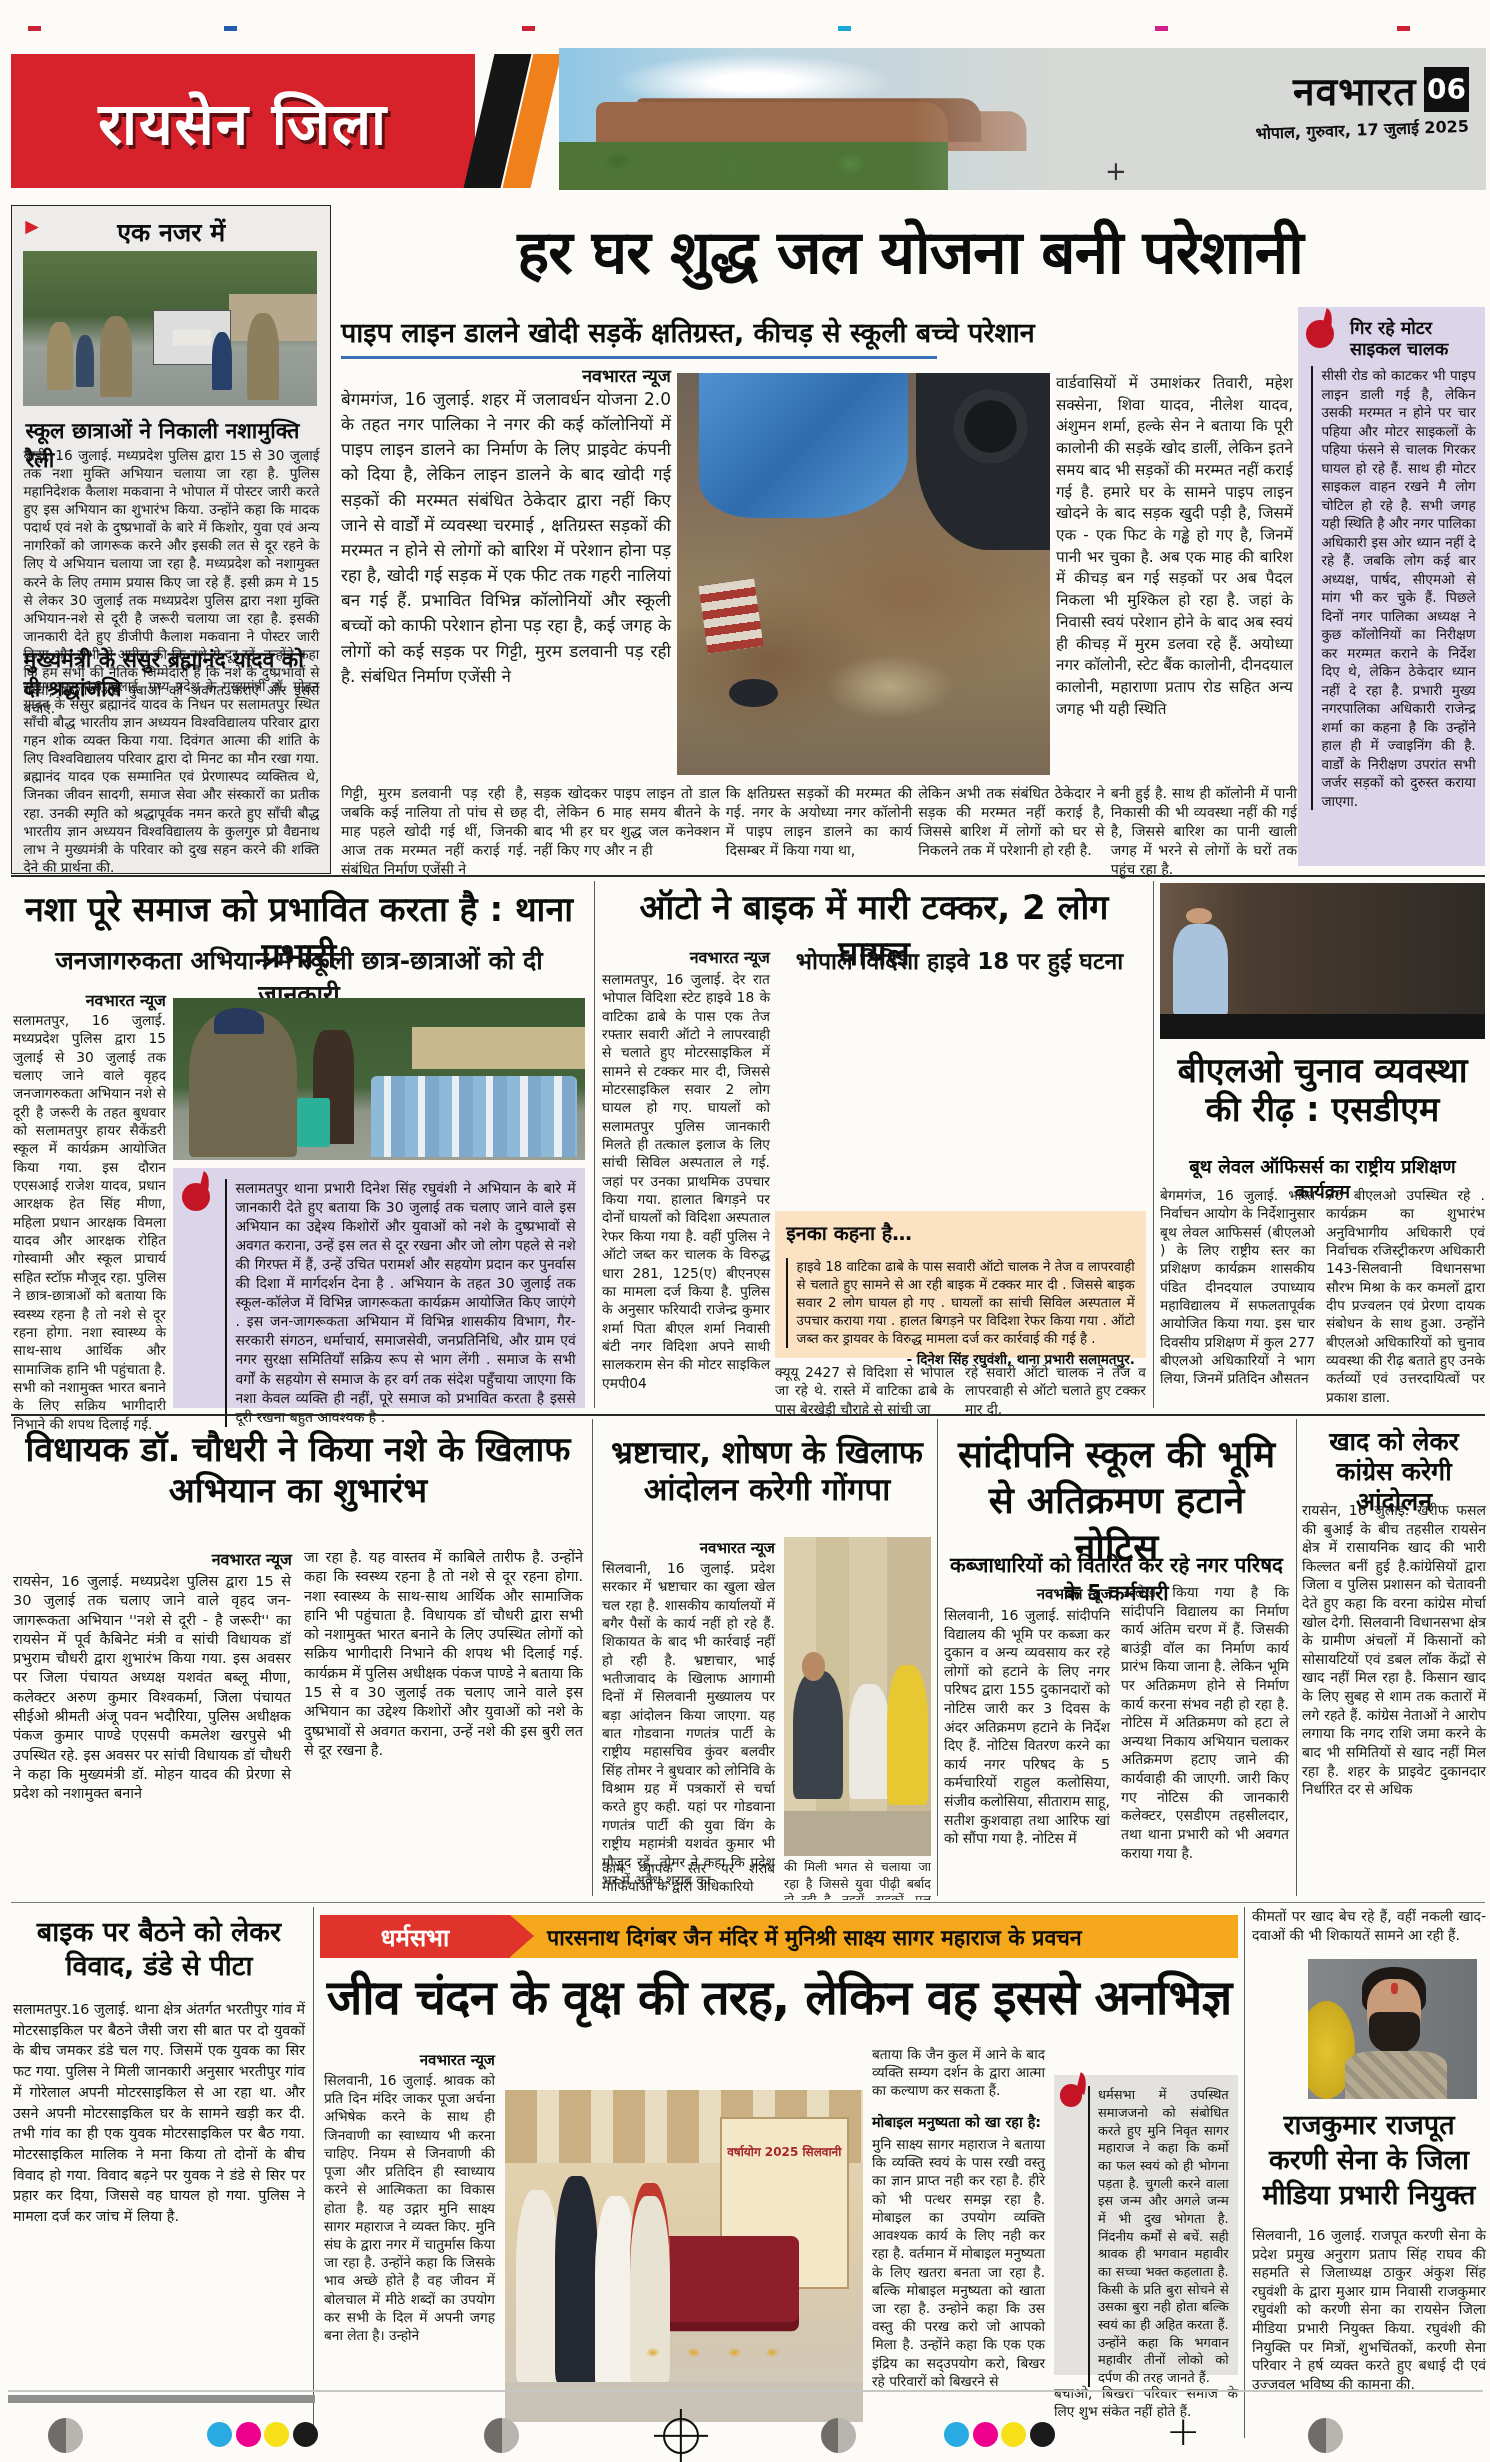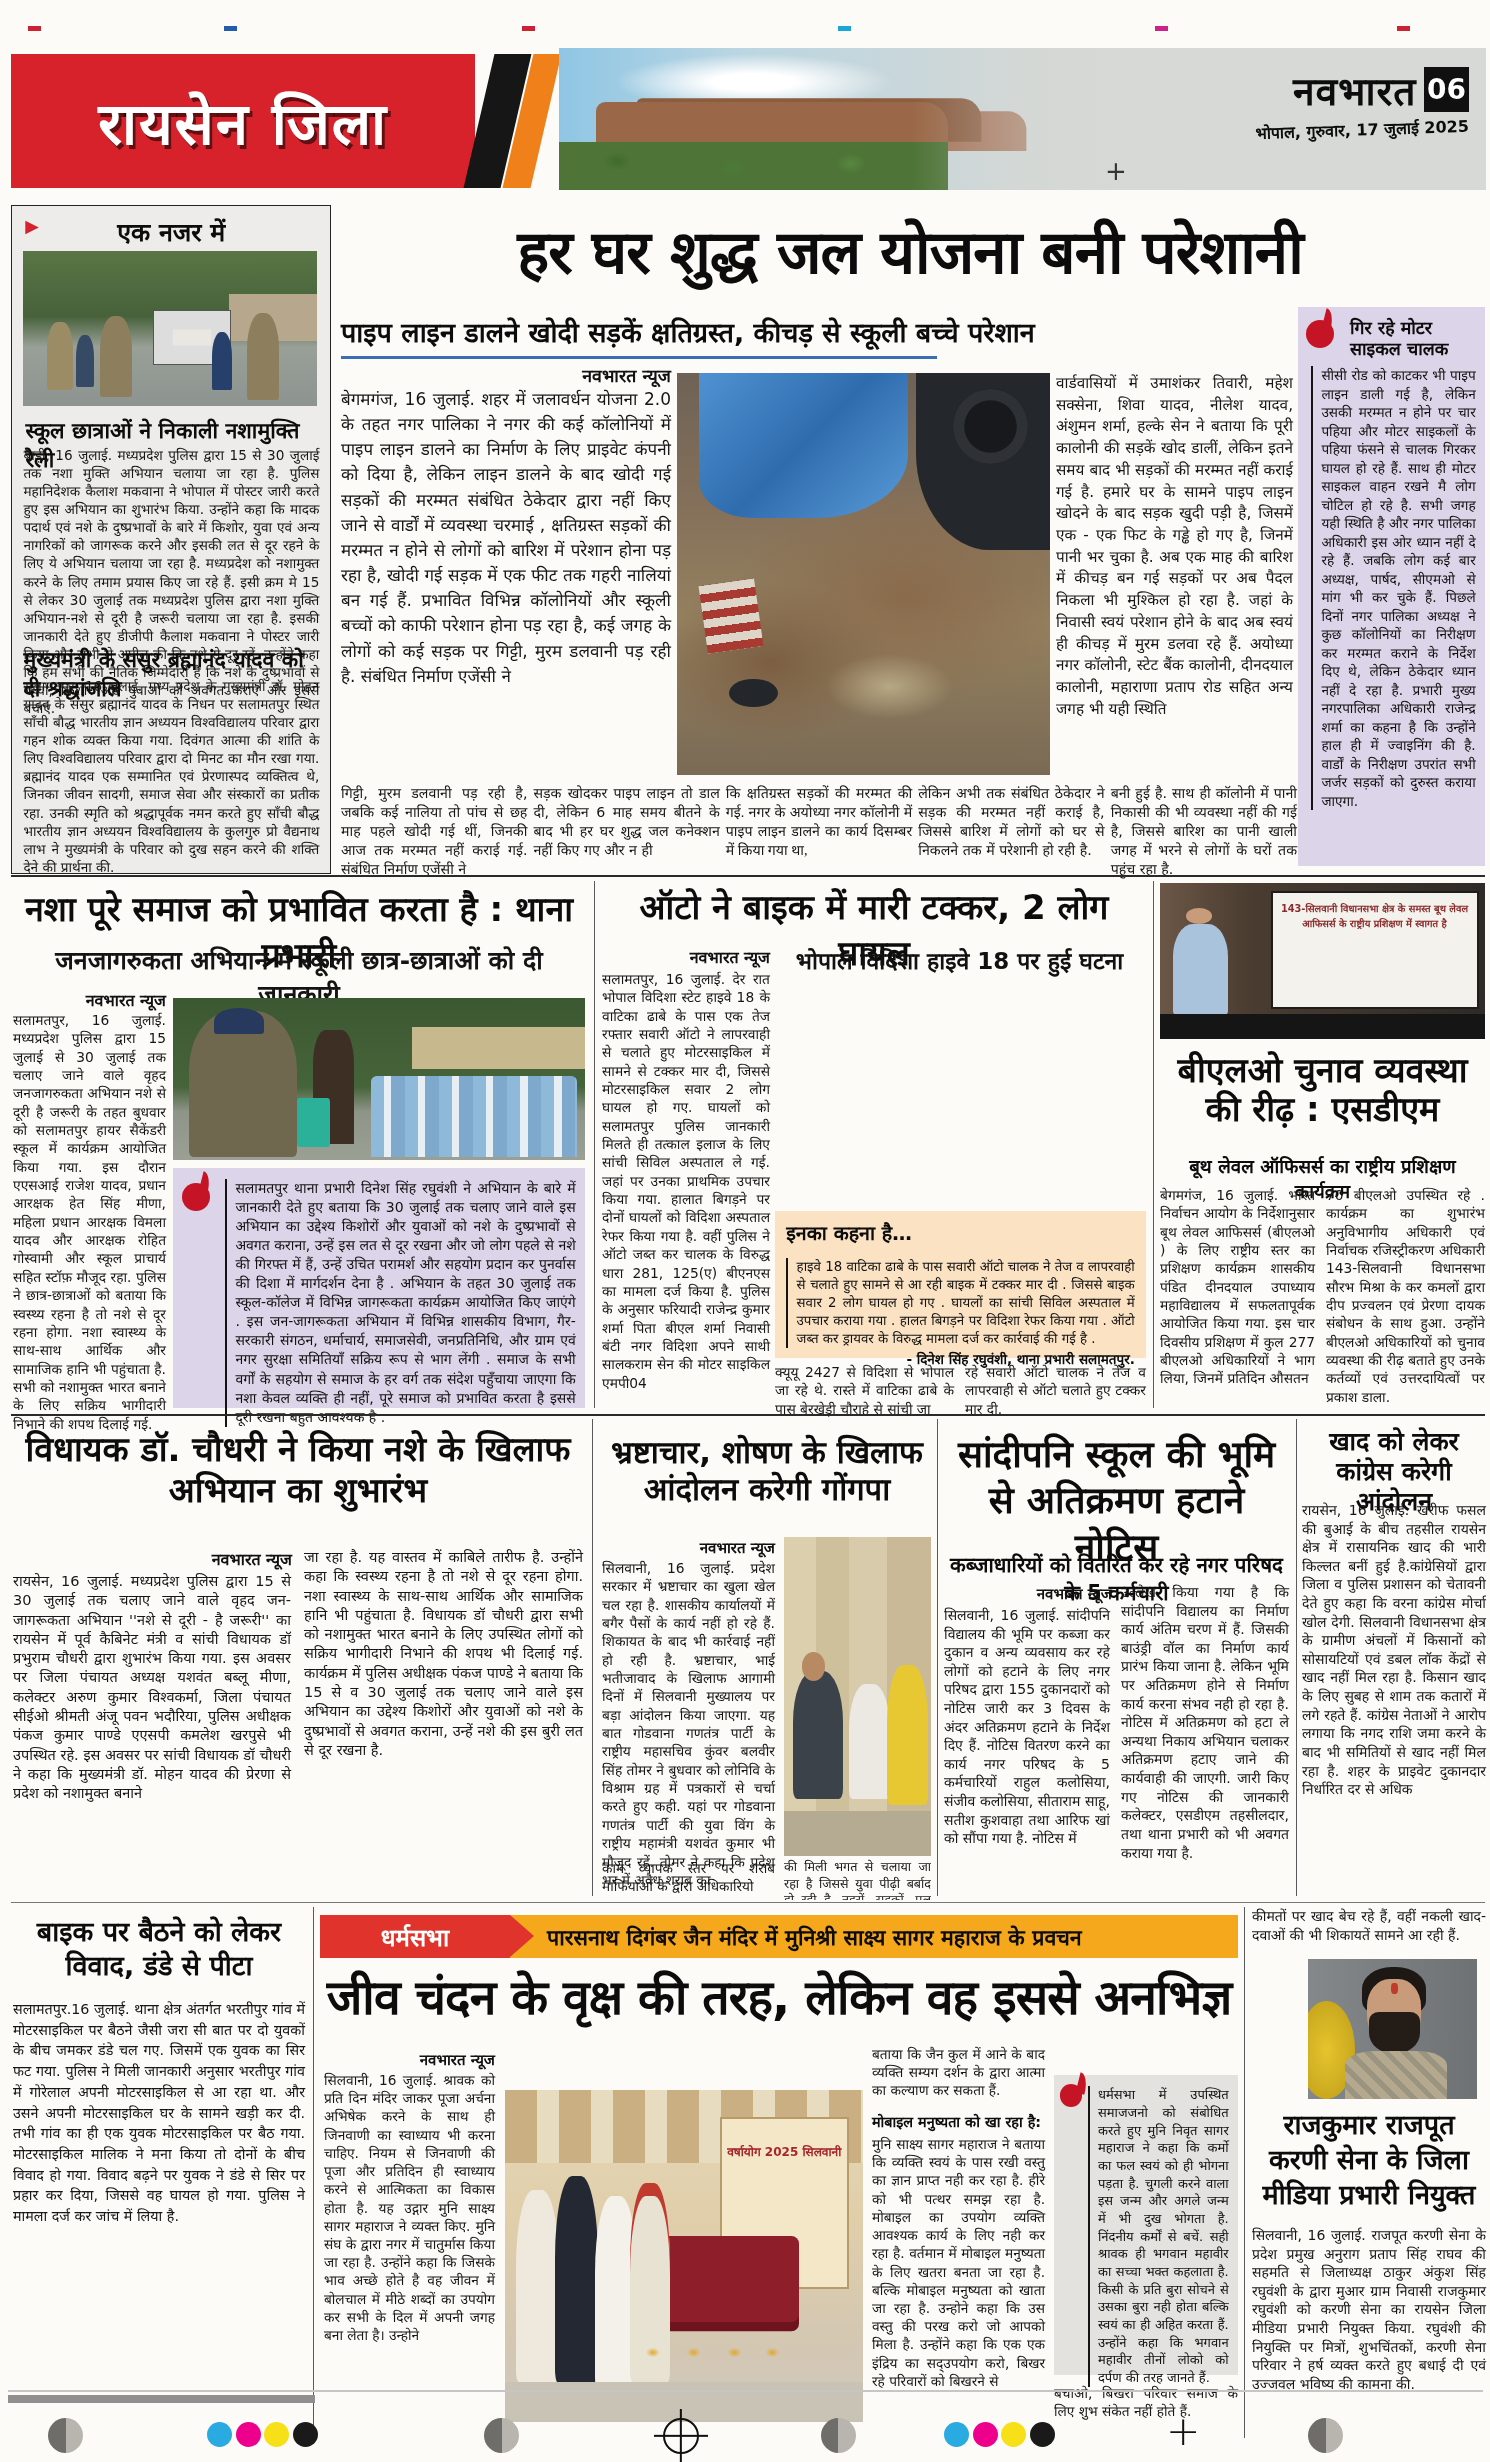--- a/index.html
+++ b/index.html
@@ -100,21 +100,21 @@
     <div class="layer" style="left:7%;top:52%;width:15%;height:17%;background:repeating-linear-gradient(0deg,#a83a32 0 8.4px,#ddd5c8 8.4px 17px);transform:rotate(-8deg);"></div>
     <div class="layer" style="left:14%;top:76%;width:13%;height:7%;background:#23262a;border-radius:50%;"></div>
     <div class="layer" style="left:40%;top:70%;width:34%;height:16%;background:radial-gradient(closest-side,#b7a784,rgba(183,167,132,0));"></div>
   </div>
 
   <div class="abs body-txt" style="left:1056px;top:373px;width:237px;height:406px;font-size:15.3px;line-height:1.42;">वार्डवासियों में उमाशंकर तिवारी, महेश सक्सेना, शिवा यादव, नीलेश यादव, अंशुमन शर्मा, हल्के सेन ने बताया कि पूरी कालोनी की सड़कें खोद डालीं, लेकिन इतने समय बाद भी सड़कों की मरम्मत नहीं कराई गई है. हमारे घर के सामने पाइप लाइन खोदने के बाद सड़क खुदी पड़ी है, जिसमें एक - एक फिट के गड्ढे हो गए है, जिनमें पानी भर चुका है. अब एक माह की बारिश में कीचड़ बन गई सड़कों पर अब पैदल निकला भी मुश्किल हो रहा है. जहां के निवासी स्वयं परेशान होने के बाद अब स्वयं ही कीचड़ में मुरम डलवा रहे हैं. अयोध्या नगर कॉलोनी, स्टेट बैंक कालोनी, दीनदयाल कालोनी, महाराणा प्रताप रोड सहित अन्य जगह भी यही स्थिति</div>
 
   <div class="abs" style="left:341px;top:784px;width:956px;height:88px;display:flex;gap:6px;">
     <div class="body-txt" style="flex:1;">गिट्टी, मुरम डलवानी पड़ रही है, जबकि कई नालिया तो पांच से छह माह पहले खोदी गई थीं, जिनकी आज तक मरम्मत नहीं कराई गई. संबंधित निर्माण एजेंसी ने</div>
     <div class="body-txt" style="flex:1;">सड़क खोदकर पाइप लाइन तो डाल दी, लेकिन 6 माह समय बीतने के बाद भी हर घर शुद्ध जल कनेक्शन नहीं किए गए और न ही</div>
-    <div class="body-txt" style="flex:1;font-family:Liberation Serif, serif;">कि क्षतिग्रस्त सड़कों की मरम्मत की गई. नगर के अयोध्या नगर कॉलोनी में पाइप लाइन डालने का कार्य दिसम्बर में किया गया था,</div>
+    <div class="body-txt" style="flex:1;">कि क्षतिग्रस्त सड़कों की मरम्मत की गई. नगर के अयोध्या नगर कॉलोनी में पाइप लाइन डालने का कार्य दिसम्बर में किया गया था,</div>
     <div class="body-txt" style="flex:1;">लेकिन अभी तक संबंधित ठेकेदार ने सड़क की मरम्मत नहीं कराई है, जिससे बारिश में लोगों को घर से निकलने तक में परेशानी हो रही है.</div>
     <div class="body-txt" style="flex:1;">बनी हुई है. साथ ही कॉलोनी में पानी निकासी की भी व्यवस्था नहीं की गई है, जिससे बारिश का पानी खाली जगह में भरने से लोगों के घरों तक पहुंच रहा है.</div>
   </div>
 
   <div class="abs rule-h" style="left:11.2px;top:875px;width:1474px;"></div>
 
   <h2 class="abs hl center" style="left:13px;top:885px;width:572px;font-size:34px;margin:0;">नशा पूरे समाज को प्रभावित करता है : थाना प्रभारी</h2>
   <h3 class="abs center" style="left:13px;top:942px;width:572px;font-size:25px;margin:0;font-weight:600;color:#141414;">जनजागरुकता अभियान में स्कूली छात्र-छात्राओं को दी जानकारी</h3>
   <div class="abs byline" style="left:13px;top:989px;width:153px;">नवभारत न्यूज</div>
   <div class="abs body-txt" style="left:13px;top:1011px;width:153px;height:395px;font-size:13.8px;">सलामतपुर, 16 जुलाई. मध्यप्रदेश पुलिस द्वारा 15 जुलाई से 30 जुलाई तक चलाए जाने वाले वृहद जनजागरुकता अभियान नशे से दूरी है जरूरी के तहत बुधवार को सलामतपुर हायर सैकेंडरी स्कूल में कार्यक्रम आयोजित किया गया. इस दौरान एएसआई राजेश यादव, प्रधान आरक्षक हेत सिंह मीणा, महिला प्रधान आरक्षक विमला यादव और आरक्षक रोहित गोस्वामी और स्कूल प्राचार्य सहित स्टॉफ़ मौजूद रहा. पुलिस ने छात्र-छात्राओं को बताया कि स्वस्थ्य रहना है तो नशे से दूर रहना होगा. नशा स्वास्थ्य के साथ-साथ आर्थिक और सामाजिक हानि भी पहुंचाता है. सभी को नशामुक्त भारत बनाने के लिए सक्रिय भागीदारी निभाने की शपथ दिलाई गई.</div>
@@ -145,21 +145,20 @@
     <div class="hl" style="font-size:19.6px;">इनका कहना है…</div>
     <div class="quote-body" style="font-size:13.3px;margin-top:12px;">हाइवे 18 वाटिका ढाबे के पास सवारी ऑटो चालक ने तेज व लापरवाही से चलाते हुए सामने से आ रही बाइक में टक्कर मार दी . जिससे बाइक सवार 2 लोग घायल हो गए . घायलों का सांची सिविल अस्पताल में उपचार कराया गया . हालत बिगड़ने पर विदिशा रेफर किया गया . ऑटो जब्त कर ड्रायवर के विरुद्ध मामला दर्ज कर कार्रवाई की गई है .</div>
     <div class="hl" style="font-size:13.5px;text-align:right;margin-top:1.9px;">- दिनेश सिंह रघुवंशी, थाना प्रभारी सलामतपुर.</div>
   </div>
   <div class="abs body-txt" style="left:775px;top:1363px;width:179px;height:45px;font-size:13.8px;">क्यूयू 2427 से विदिशा से भोपाल जा रहे थे. रास्ते में वाटिका ढाबे के पास बेरखेड़ी चौराहे से सांची जा</div>
   <div class="abs body-txt" style="left:965px;top:1363px;width:181px;height:45px;font-size:13.8px;">रहे सवारी ऑटो चालक ने तेज व लापरवाही से ऑटो चलाते हुए टक्कर मार दी.</div>
 
   <div class="abs rule-v" style="left:1153px;top:881px;height:527px;"></div>
 
   <div class="photo" style="left:1160px;top:883px;width:325px;height:156px;background:linear-gradient(90deg,#6b5747 0%,#4a3c30 28%,#2e2a26 100%);">
-    <div class="layer" style="right:2%;top:5%;width:64%;height:76%;background:#f4f2ed;border:2.8px solid #1d1d1d;box-sizing:border-box;padding:9.3px 7.5px;text-align:center;font-weight:bold;color:#8a2c2c;font-size:9.8px;line-height:1.5;">143-सिलवानी विधानसभा क्षेत्र के समस्त बूथ लेवल आफिसर्स के राष्ट्रीय प्रशिक्षण में स्वागत है</div>
     <div class="layer" style="left:8%;top:16%;width:8%;height:10%;background:#c89b7a;border-radius:50%;"></div>
     <div class="layer" style="left:4%;top:26%;width:17%;height:58%;background:#a9c3dc;border-radius:36% 36% 4% 4%;"></div>
     <div class="layer" style="left:0;bottom:0;width:100%;height:16%;background:#151515;"></div>
   </div>
   <h2 class="abs hl center" style="left:1160px;top:1051px;width:325px;font-size:34px;margin:0;line-height:1.15;">बीएलओ चुनाव व्यवस्था की रीढ़ : एसडीएम</h2>
   <h3 class="abs hl center" style="left:1160px;top:1153px;width:325px;font-size:18.6px;margin:0;font-weight:600;">बूथ लेवल ऑफिसर्स का राष्ट्रीय प्रशिक्षण कार्यक्रम</h3>
   <div class="abs body-txt" style="left:1160px;top:1186px;width:155px;height:222px;font-size:13.8px;">बेगमगंज, 16 जुलाई. भारत निर्वाचन आयोग के निर्देशानुसार बूथ लेवल आफिसर्स (बीएलओ ) के लिए राष्ट्रीय स्तर का प्रशिक्षण कार्यक्रम शासकीय पंडित दीनदयाल उपाध्याय महाविद्यालय में सफलतापूर्वक आयोजित किया गया. इस चार दिवसीय प्रशिक्षण में कुल 277 बीएलओ अधिकारियों ने भाग लिया, जिनमें प्रतिदिन औसतन</div>
   <div class="abs body-txt" style="left:1326px;top:1186px;width:159px;height:222px;font-size:13.8px;">70 बीएलओ उपस्थित रहे . कार्यक्रम का शुभारंभ अनुविभागीय अधिकारी एवं निर्वाचक रजिस्ट्रीकरण अधिकारी 143-सिलवानी विधानसभा सौरभ मिश्रा के कर कमलों द्वारा दीप प्रज्वलन एवं प्रेरणा दायक संबोधन के साथ हुआ. उन्होंने बीएलओ अधिकारियों को चुनाव व्यवस्था की रीढ़ बताते हुए उनके कर्तव्यों एवं उत्तरदायित्वों पर प्रकाश डाला.</div>
 
   <div class="abs rule-h" style="left:11.2px;top:1414px;width:1474px;"></div>

